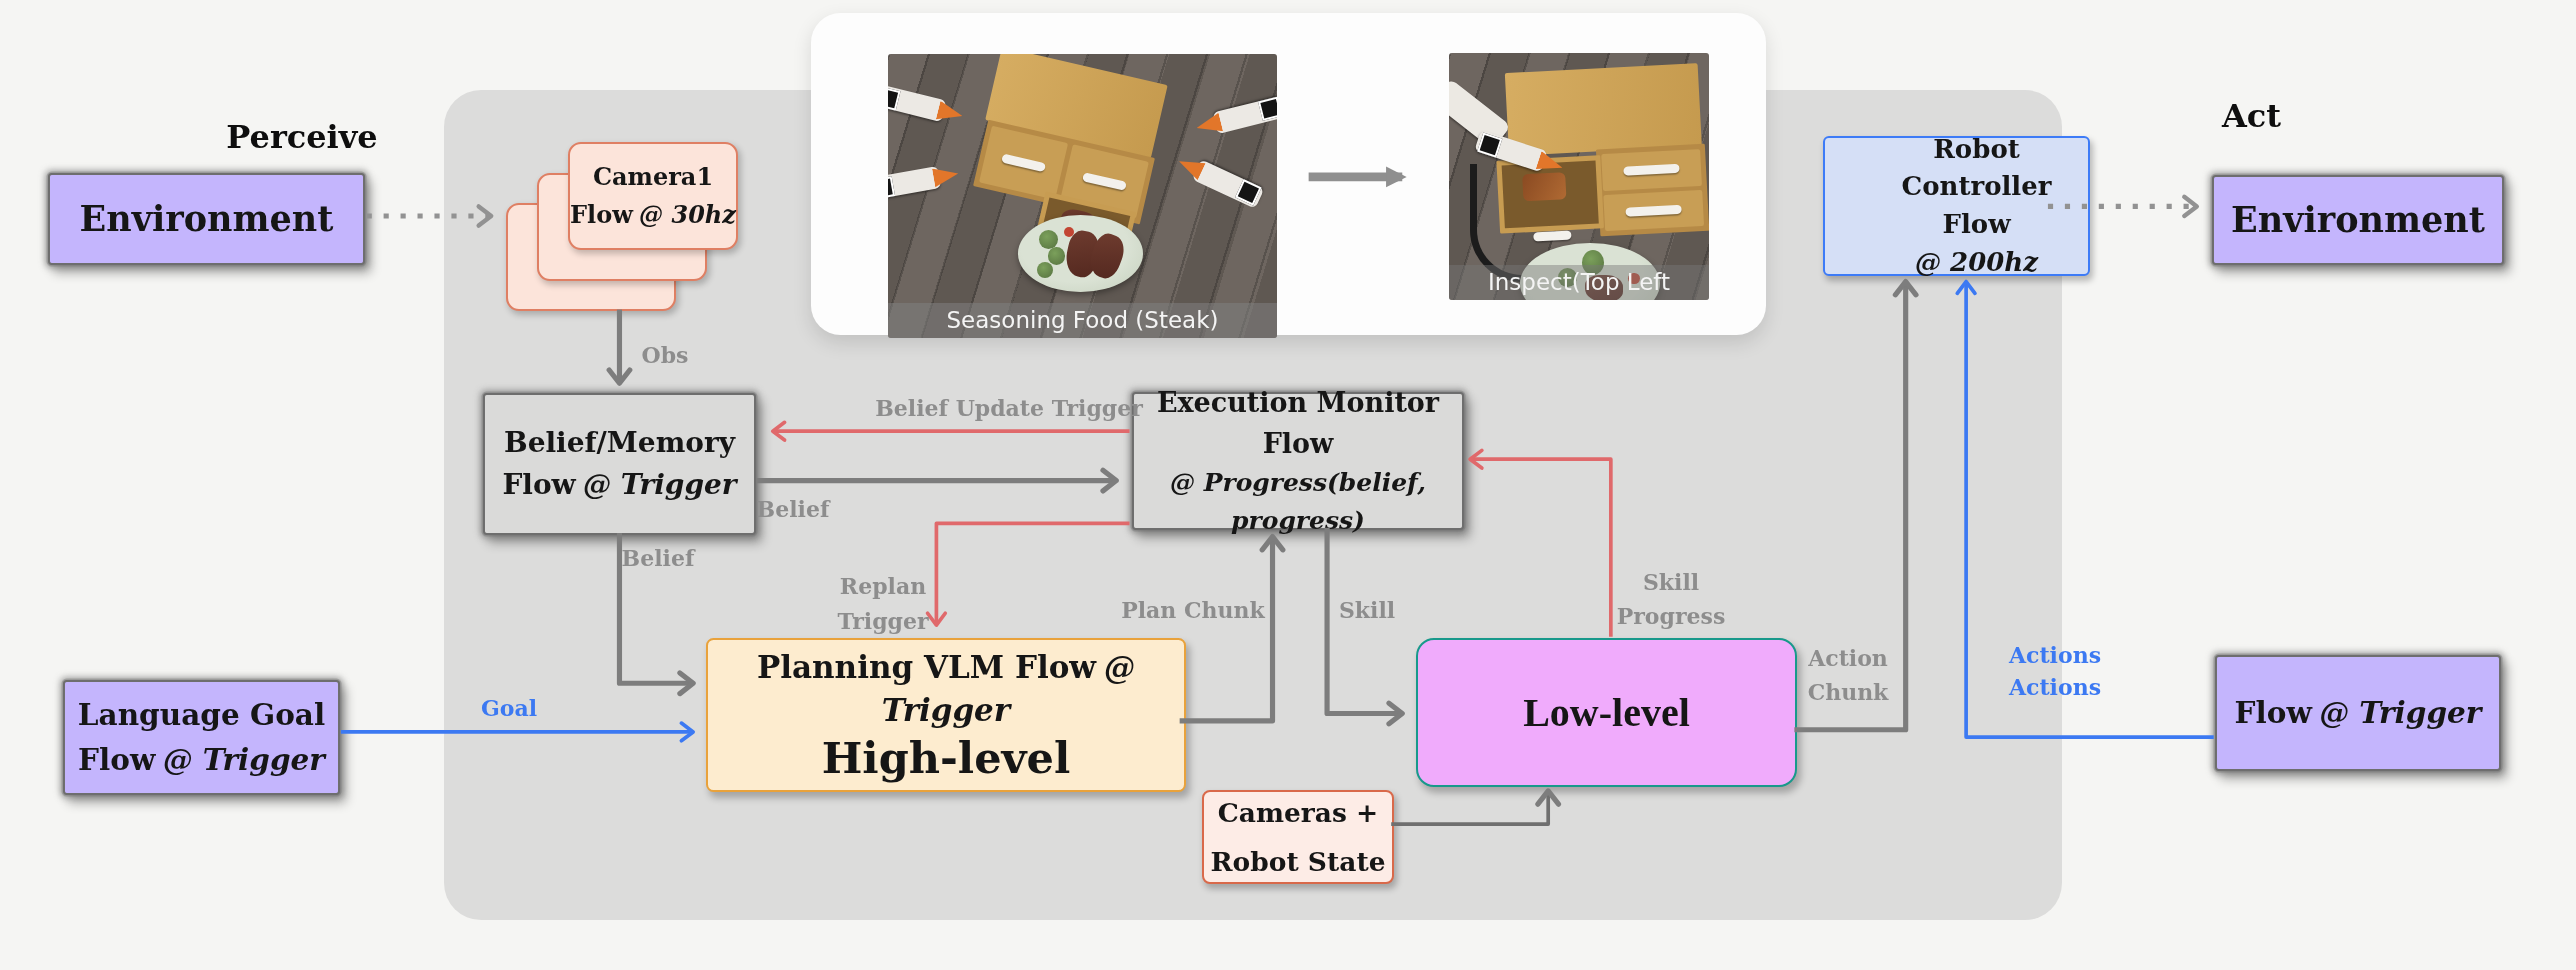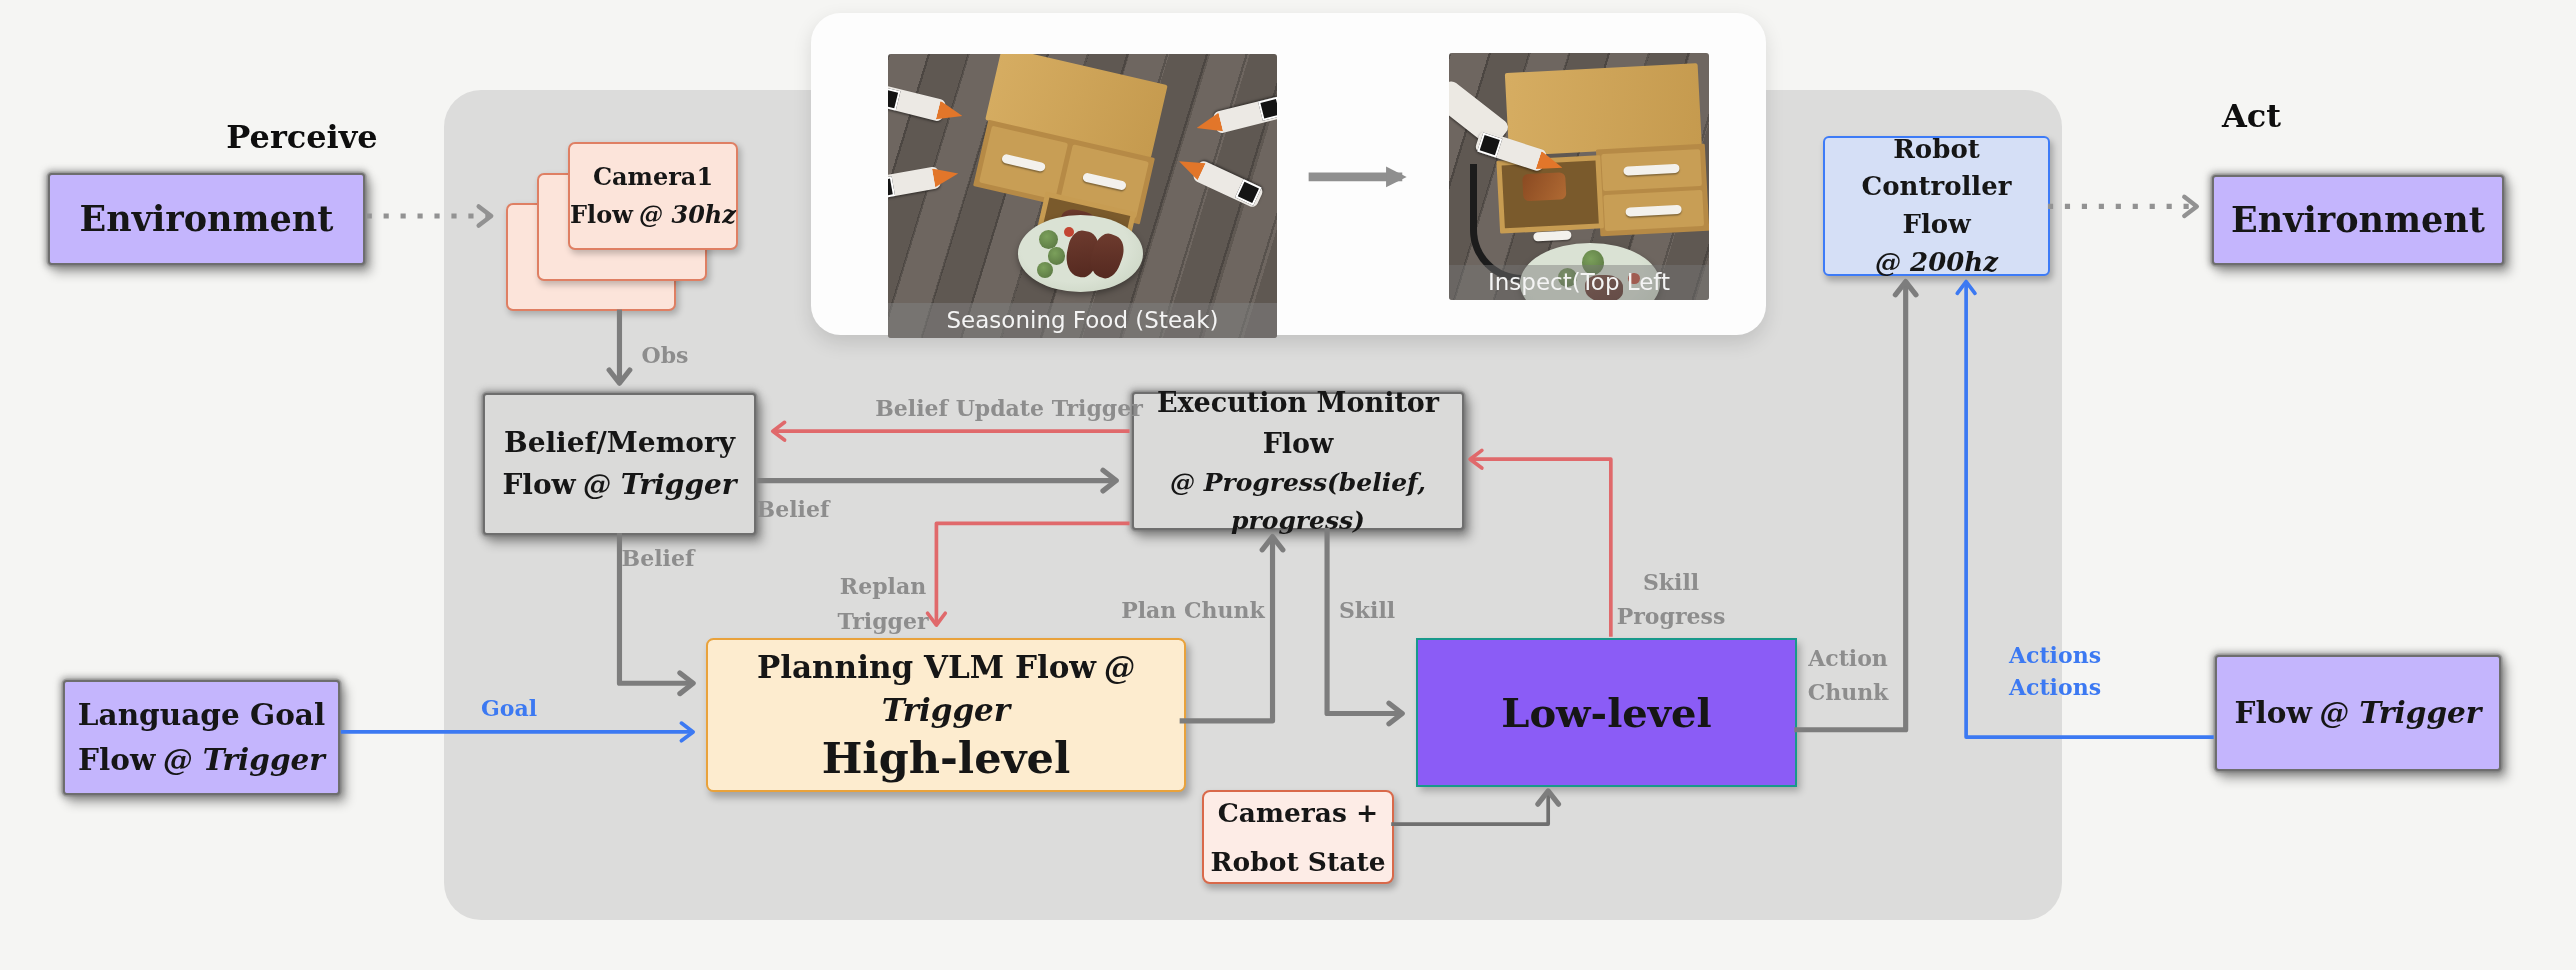--- a/index.html
+++ b/index.html
@@ -24,26 +24,26 @@
 
   
   .sketch { background:#dadad9; border:2.2px solid #6e6e6e; border-radius:3.7px;
             box-shadow:0 0 0 1.5px rgba(110,110,110,.35), 0 0 5.9px 2.2px rgba(100,100,100,.55),
                        5.9px 7.4px 10.3px rgba(0,0,0,.30); }
   .on-page { background:#c4b5fd; }
 
   .heading { font-size:32px; font-weight:bold; color:#0e0e0e; z-index:4; text-align:center; }
 
   
-  .card      { background:#fce4da; border:2.2px solid #df7f63; border-radius:7px;
+  .card      { background:#fce4da; border:2.2px solid #df7f63; border-radius:13px;
                box-shadow:2.9px 3.7px 5.9px rgba(0,0,0,.22);align-items:center; }
   .highlevel { background:#fdeccf; border:2.9px solid #e9a23b; border-radius:7.4px;
                box-shadow:3.7px 5.2px 7.4px rgba(0,0,0,.25); }
-  .lowlevel  { background:#8b5cf6; border:2.9px solid #18998b; border-radius:0;
-               box-shadow:3.7px 5.2px 7.4px rgba(0,0,0,.25); }
+  .lowlevel  { background:#f0abfc; border:2.9px solid #18998b; border-radius:18px;
+               box-shadow:3.7px 5.2px 7.4px rgba(0,0,0,.25);font-family:Liberation Serif, serif; }
   .camstate  { background:#fdece6; border:2.9px solid #d9694a; border-radius:8px;
                box-shadow:2.9px 4.4px 6.6px rgba(0,0,0,.25);gap:9px; }
   .robotctl  { background:#d5dff6; border:2.9px solid #3d7bf7; border-radius:5.9px;
                box-shadow:2.9px 4.4px 6.6px rgba(0,0,0,.25); }
 
   
   .elabel { position:absolute; transform:translate(-50%,-50%); font-weight:bold;
             font-size:22px; color:#8d8d8d; white-space:nowrap; z-index:6; }
   .elabel.blue { color:#3c79f2; }
 
@@ -198,21 +198,21 @@
 
 <div class="abs node lowlevel" style="left:1416px; top:638px; width:377px; height:145px;">
   <div style="font-size:40px; line-height:1.25;">Low-level</div>
 </div>
 
 <div class="abs node camstate" style="left:1202px; top:790px; width:188px; height:90px; font-size:26.5px;">
   <div>Cameras +</div>
   <div>Robot State</div>
 </div>
 
-<div class="abs node robotctl" style="left:1823px; top:136px; width:223px; height:136px; font-size:26px; line-height:1.45;">
+<div class="abs node robotctl" style="left:1823px; top:136px; width:223px; height:136px; font-size:26px; line-height:1.45;padding-left:40px;">
   <div>Robot</div>
   <div>Controller Flow</div>
   <div class="it">@ 200hz</div>
 </div>
 
 <div class="abs node sketch on-page" style="left:63px; top:680px; width:273px; height:111px; font-size:29.5px;">
   <div>Language Goal</div>
   <div><span>Flow</span><span class="it gap">@ Trigger</span></div>
 </div>
 

